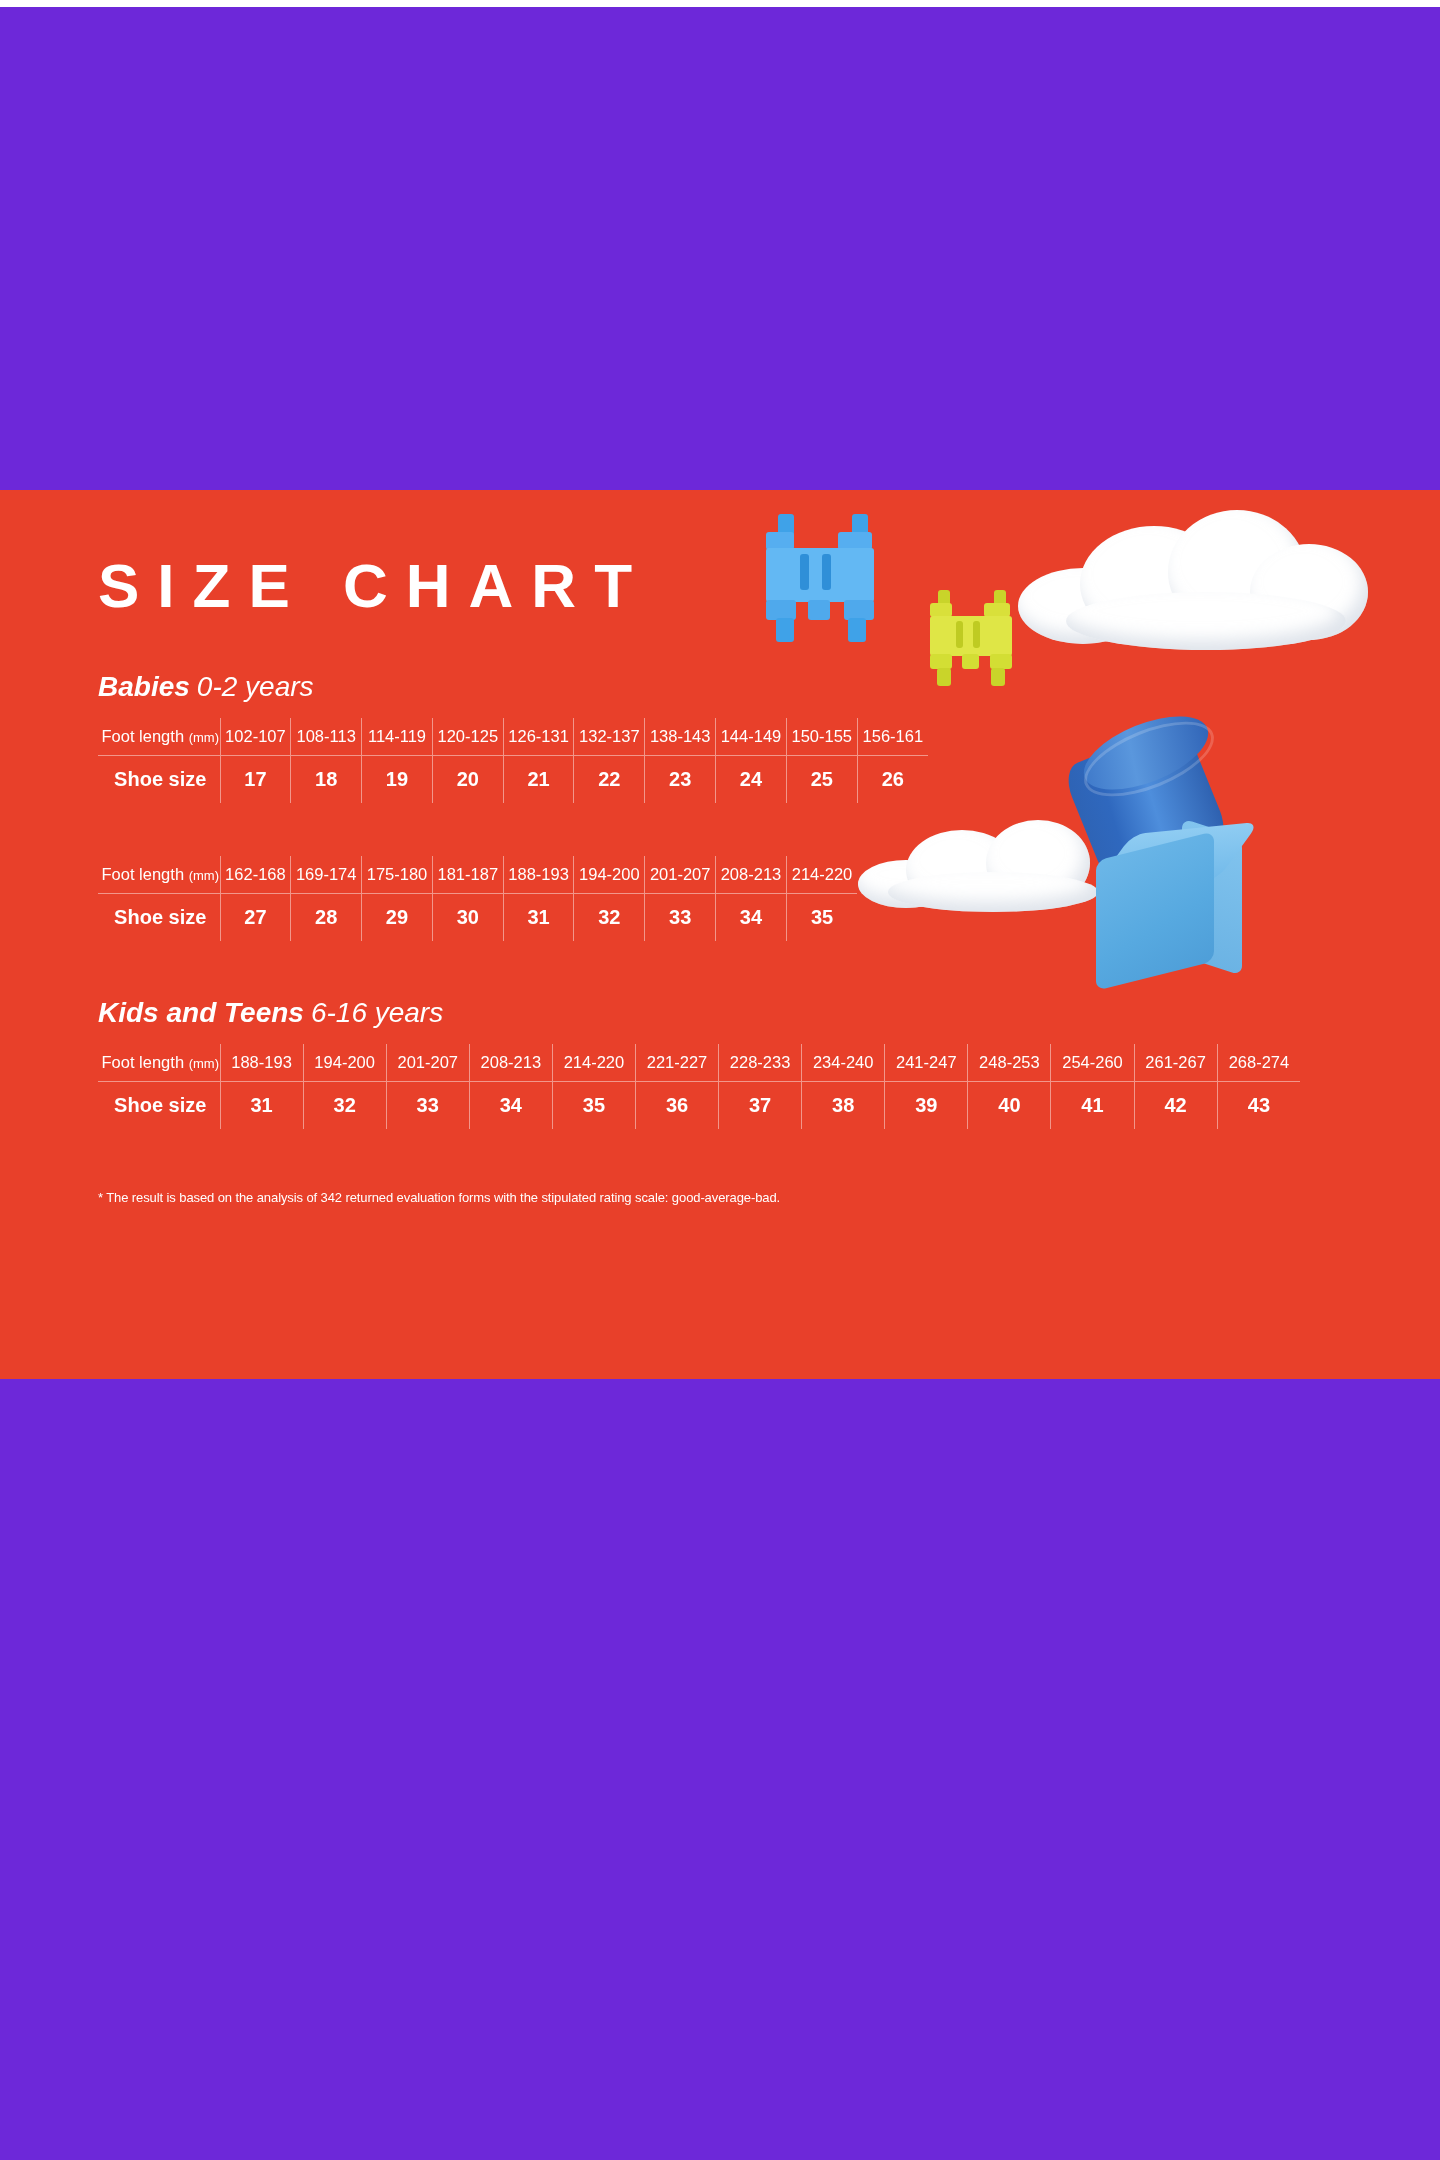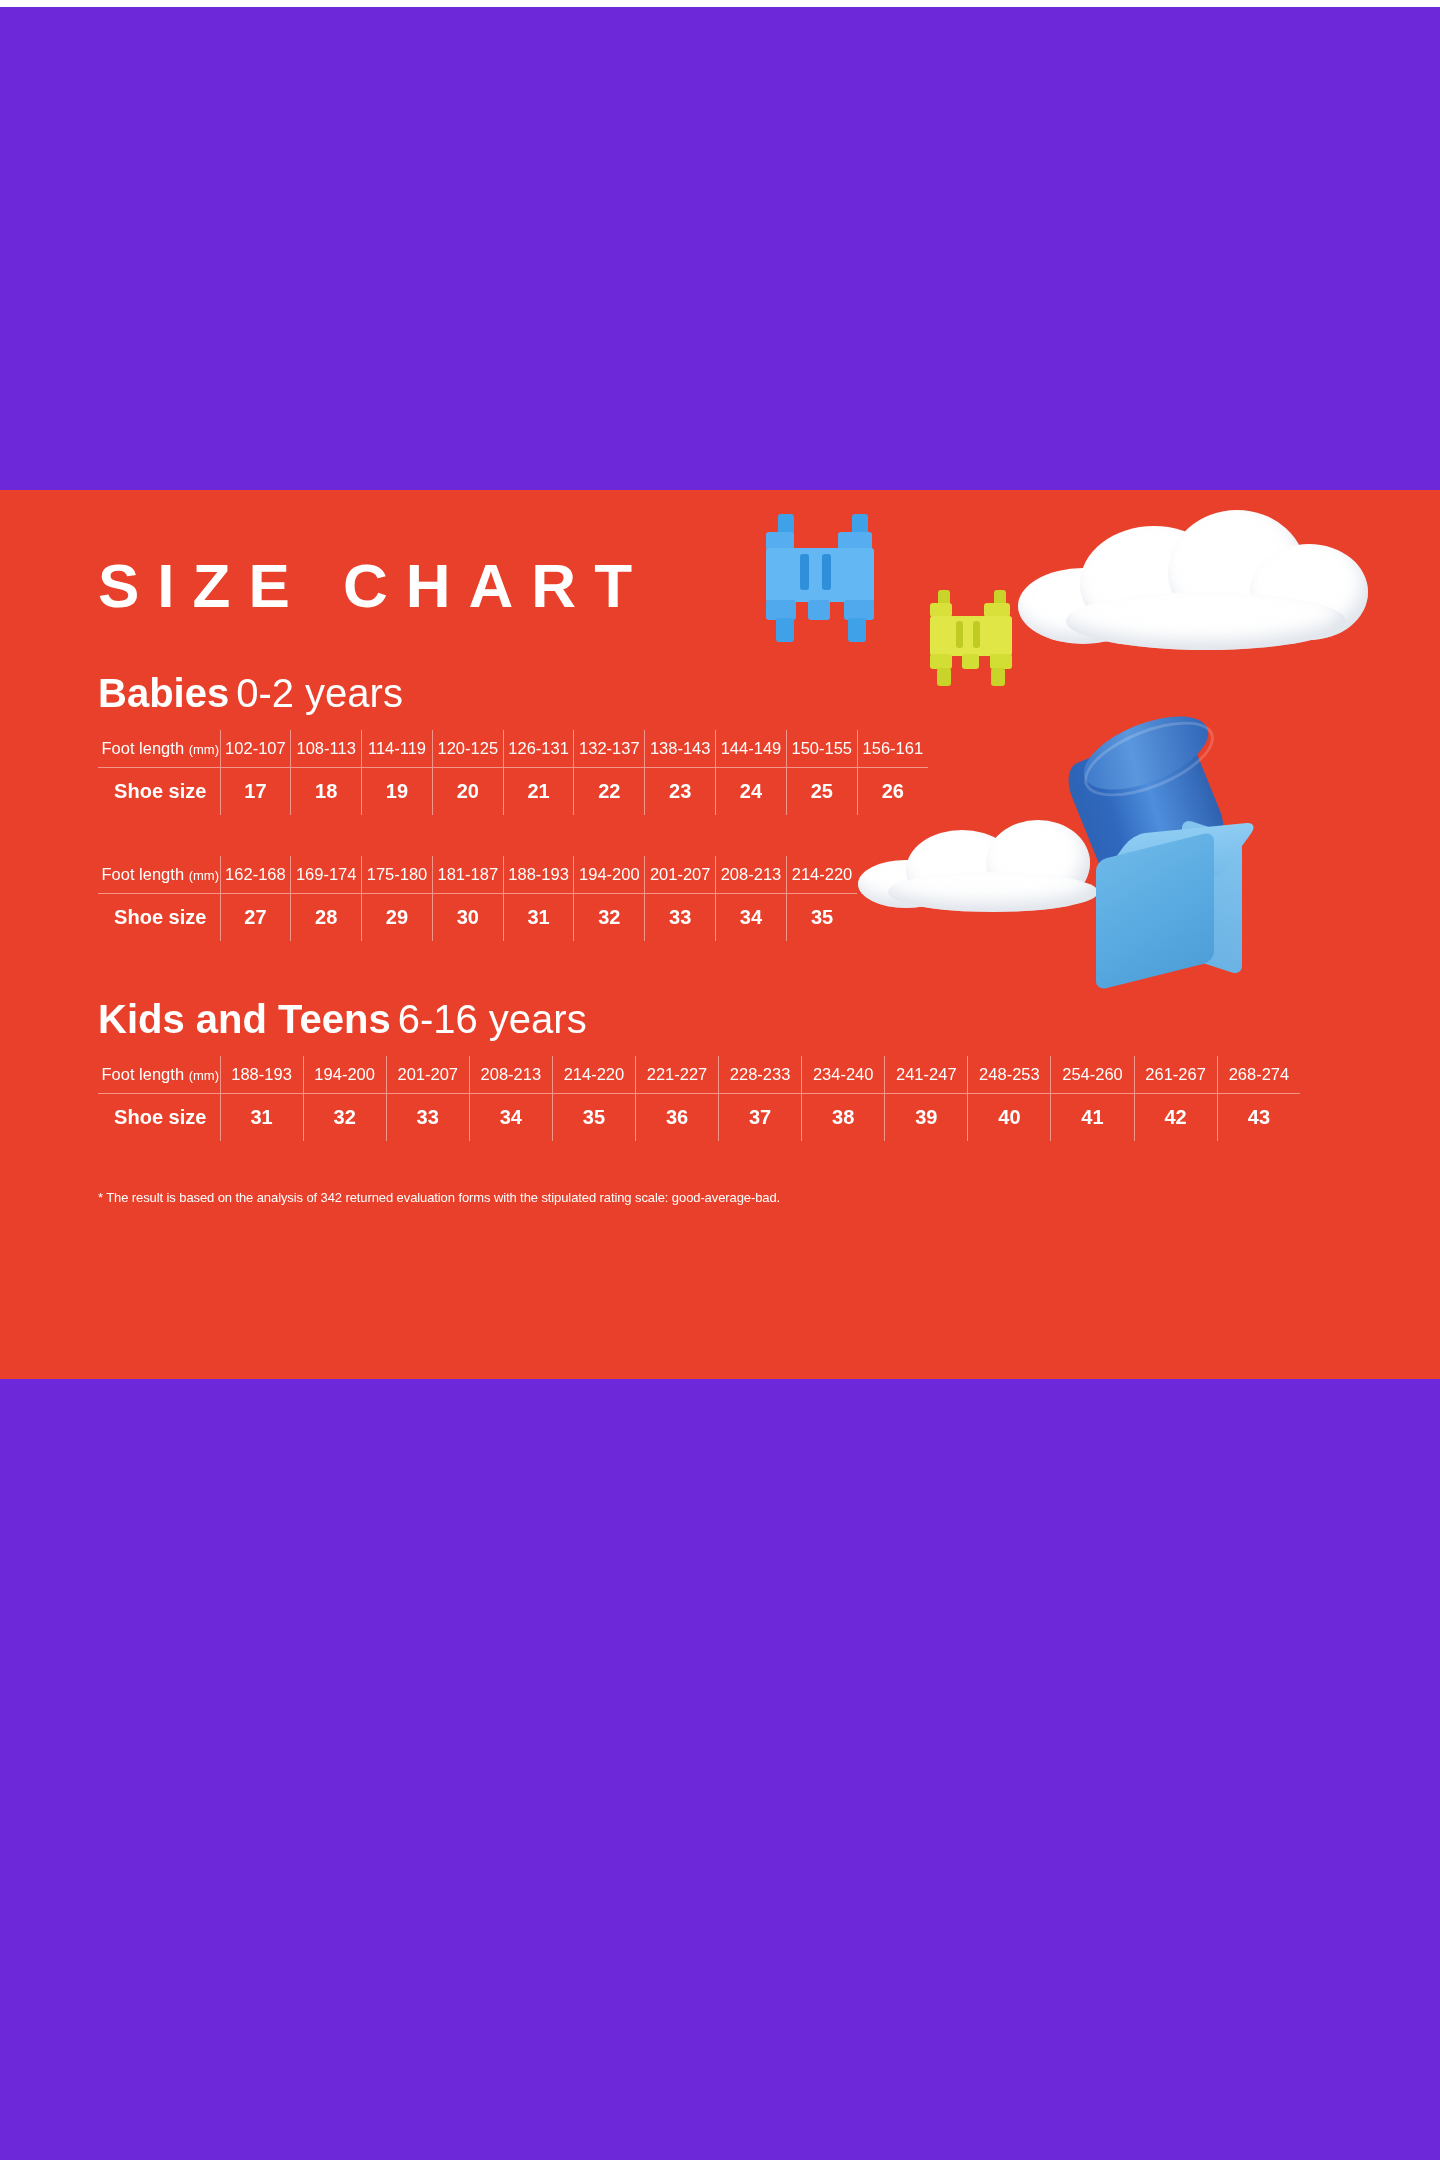--- a/index.html
+++ b/index.html
@@ -129,25 +129,26 @@
     letter-spacing: 18px;
     line-height: 1;
   }
 
   .section { position: absolute; left: 0; }
   #section-0 { top: 183px; }
   #section-1 { top: 366px; }
   #section-2 { top: 509px; }
 
   .section-head {
-    font-size: 40px;
+    font-size: 28px;
     color: #ffffff;
     line-height: 1;
     white-space: nowrap;
     margin-bottom: 17px;
+    font-style: italic;
   }
   .section-head .grp { font-weight: 700; }
   .section-head .age { font-weight: 400; margin-left: 7px; }
 
   table.size-table {
     border-collapse: collapse;
     table-layout: fixed;
   }
   table.size-table td {
     color: #ffffff;

